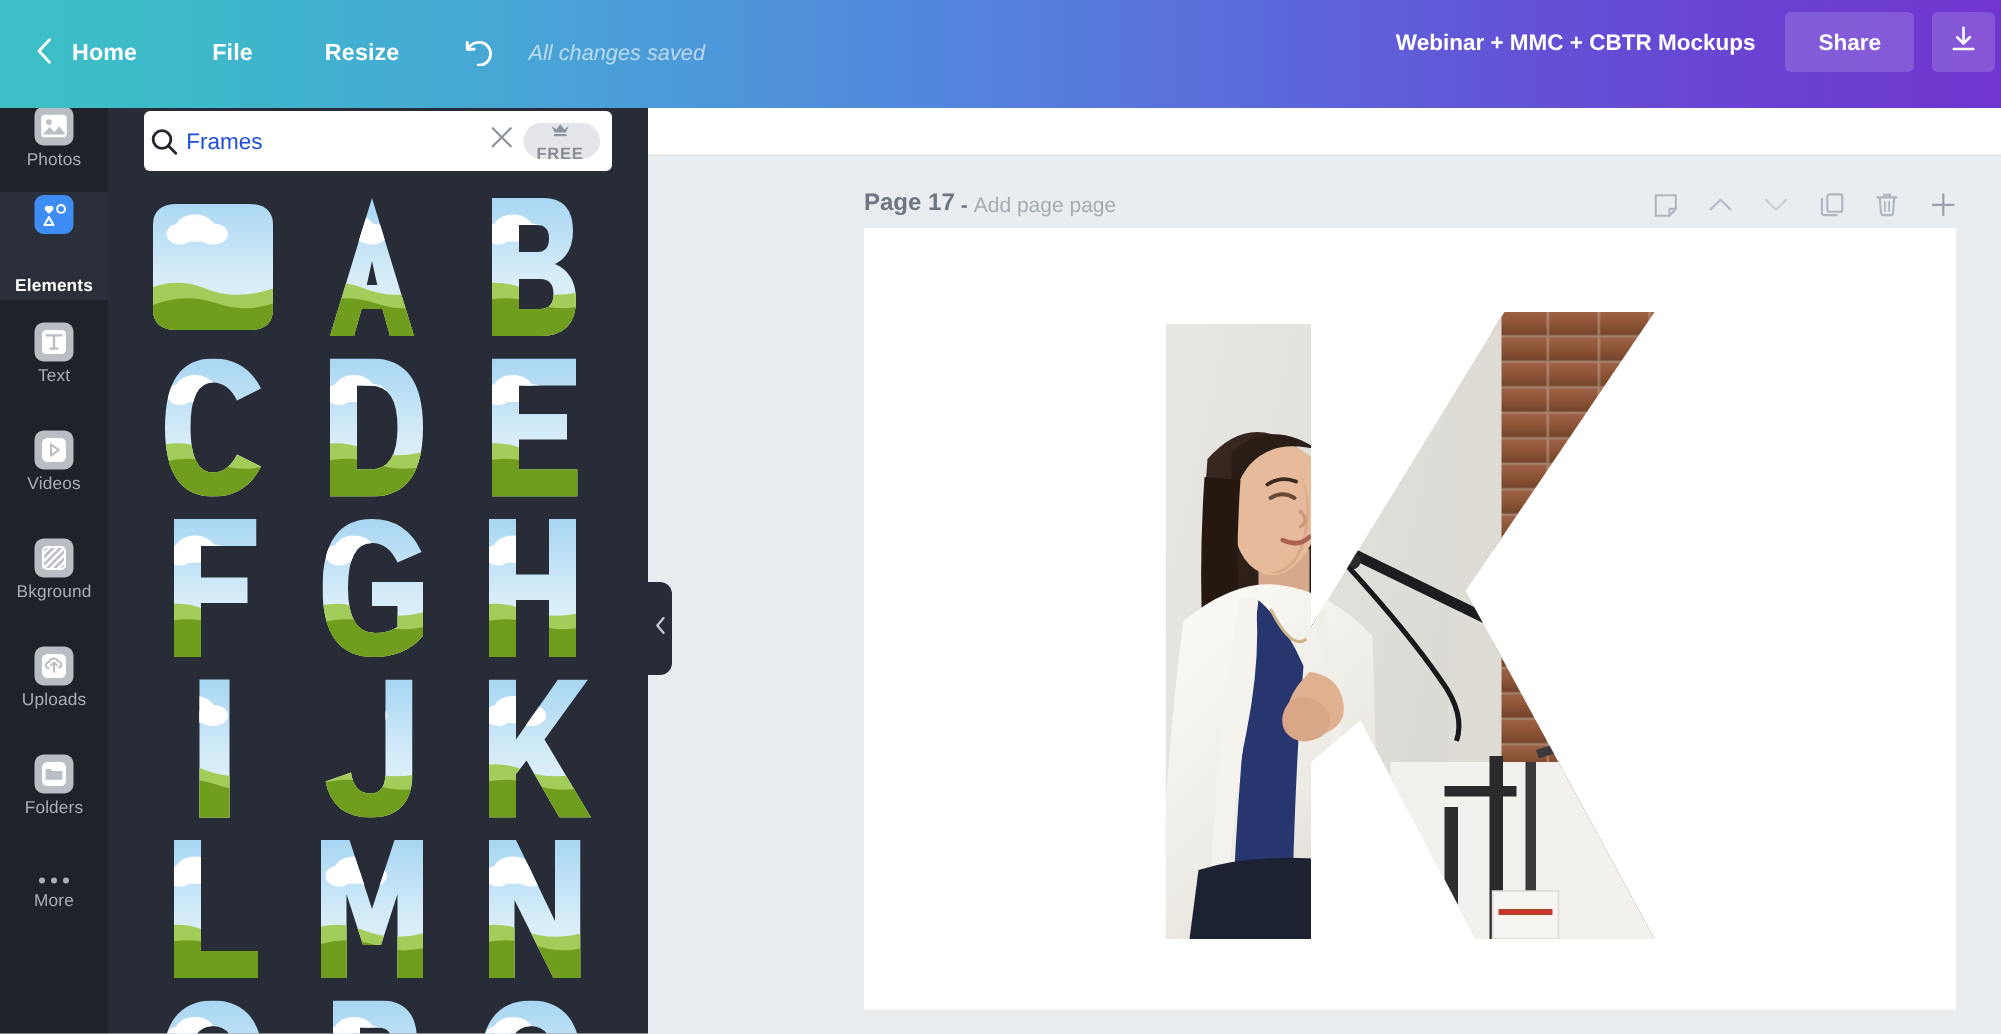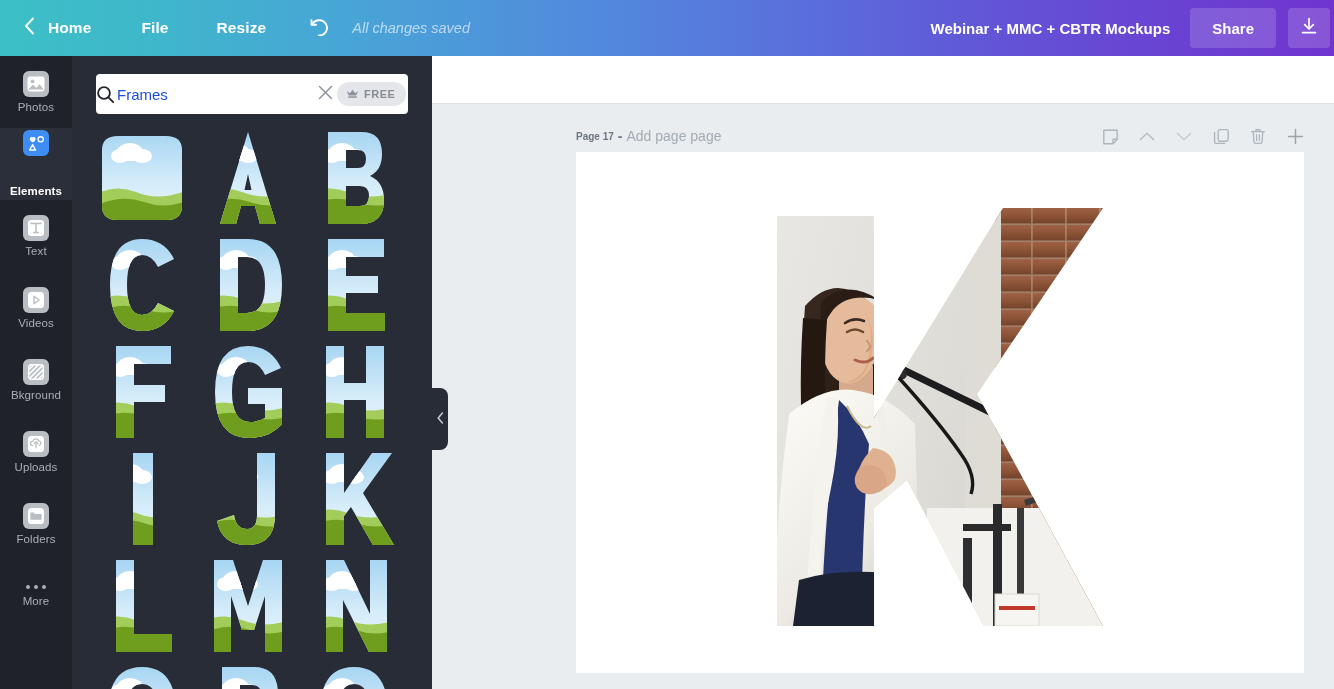--- a/index.html
+++ b/index.html
@@ -6,21 +6,21 @@
   html, body {
     width: 1334px; height: 689px;
     overflow: hidden;
     font-family: "Liberation Sans", sans-serif;
     background: #e9edf0;
   }
 
   
   #header {
     position: absolute; top: 0; left: 0;
-    width: 1334px; height: 56px;
+    width: 1334px; height: 72px;
     background: linear-gradient(90deg,
        #3cc0c6 0%, #3fb6cc 12%, #48a5d6 26%,
        #5289dd 45%, #5a6fdc 60%, #6254d6 75%,
        #6b3fd2 90%, #7035cf 100%);
     display: flex; align-items: center;
     color: #ffffff;
     z-index: 40;
   }
   .hdr-left { display: flex; align-items: center; height: 100%; }
   .hdr-back {
@@ -136,21 +136,21 @@
     padding: 0 2px;
   }
   .s-clear {
     width: 30px; height: 40px;
     display: flex; align-items: center; justify-content: center;
   }
   .s-free {
     display: flex; align-items: center; gap: 5px;
     height: 24px; padding: 0 11px 0 9px;
     background: #e4e6e9; border-radius: 12px;
-    margin-right: 8px; margin-left: 4px;
+    margin-right: 8px; margin-left: 4px; flex-direction: column;
   }
   .s-free span {
     font-size: 11px; font-weight: 700; color: #888d95; letter-spacing: .5px;
   }
 
   
   #grid {
     position: absolute; left: 24px; top: 68px;
     width: 318px; height: 565px;
     display: grid;
@@ -188,21 +188,21 @@
     position: absolute; left: 432px; top: 104px;
     width: 902px; height: 585px;
     background: #e9edf0;
     overflow: hidden;
   }
   #pagehead {
     position: absolute; left: 144px; top: 19px;
     width: 728px; height: 26px;
     display: flex; align-items: center;
   }
-  .ph-num { font-size: 10px; font-weight: 700; color: #6d7681; }
+  .ph-num { font-size: 16px; font-weight: 700; color: #6d7681; }
   .ph-dash { font-size: 14px; font-weight: 700; color: #6d7681; margin: 0 4px; }
   .ph-title { font-size: 14px; color: #a3abb4; }
   .ph-icons {
     margin-left: auto; display: flex; align-items: center; gap: 19px;
   }
   .ph-icons > div {
     width: 18px; height: 18px;
     display: flex; align-items: center; justify-content: center;
   }
   #page {

